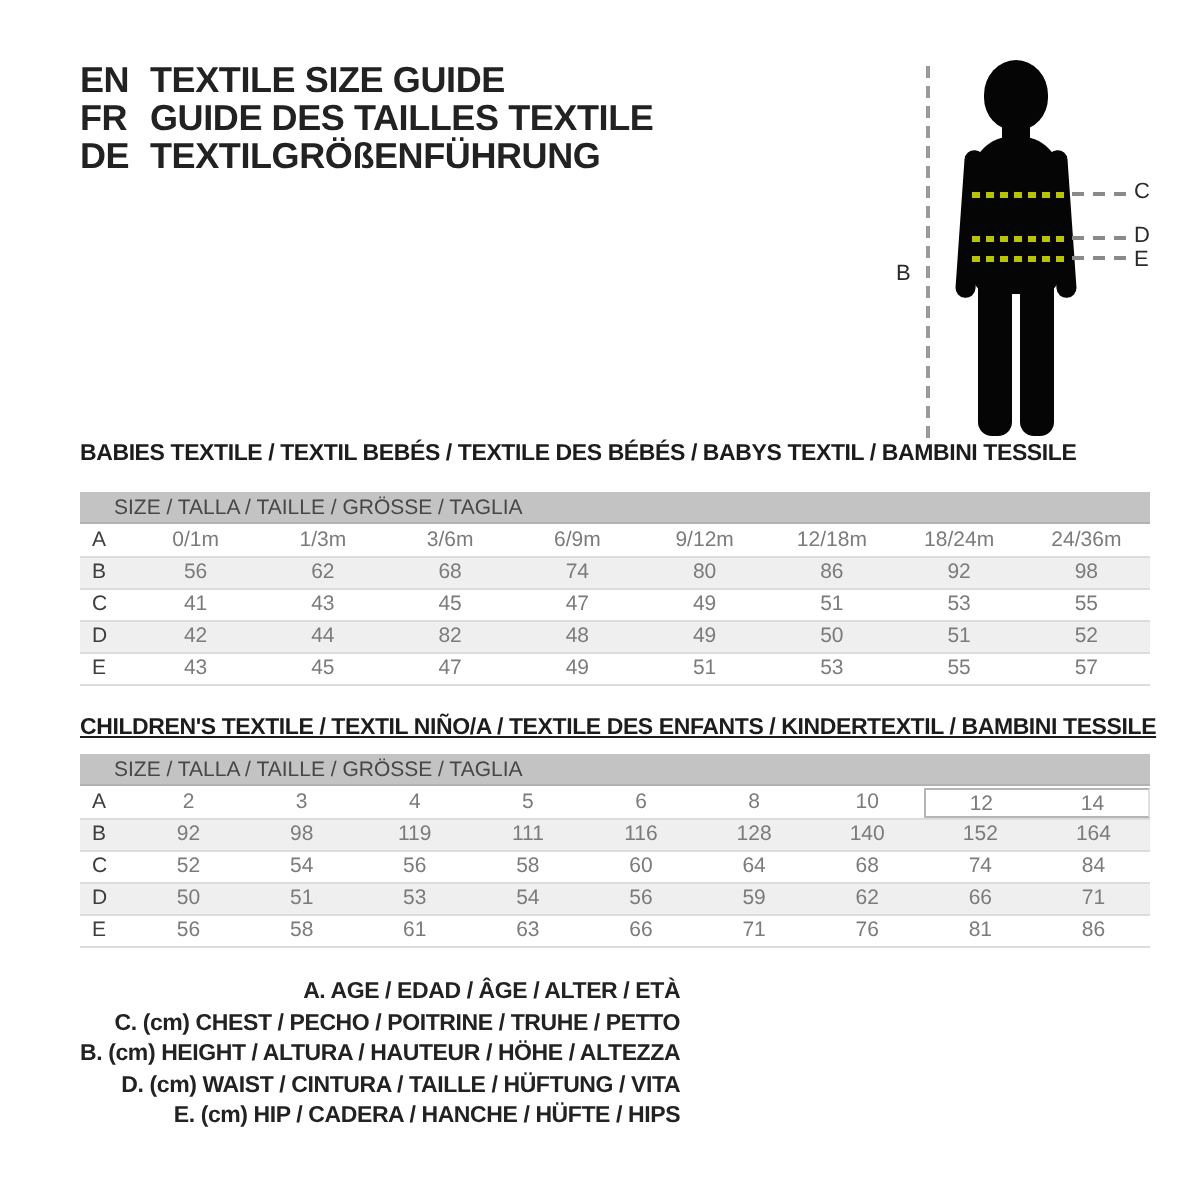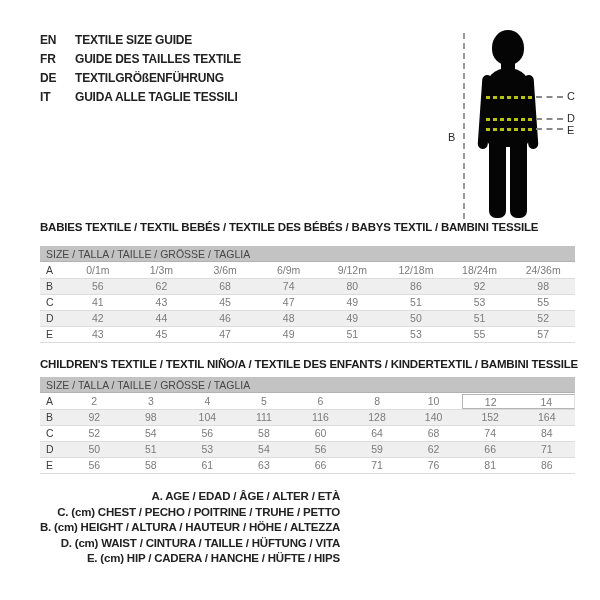--- a/index.html
+++ b/index.html
@@ -2,21 +2,21 @@
 <html><head>
 <meta charset="utf-8">
 <style>
   html,body{margin:0;padding:0;background:#fff;}
   #canvas{
     position:relative;width:600px;height:600px;background:#ffffff;
     font-family:"Liberation Sans",sans-serif;overflow:hidden;color:#1f1f1f;
   }
   
   #languages{position:absolute;left:40px;top:31px;}
-  .lang-row{display:flex;height:19px;line-height:19px;font-size:12px;font-weight:bold;letter-spacing:-0.2px;}
+  .lang-row{display:flex;height:19px;line-height:19px;font-size:18px;font-weight:bold;letter-spacing:-0.2px;}
   .lang-code{width:35px;color:#222;}
   .lang-title{color:#222;}
   
   #figure{position:absolute;left:425px;top:12px;width:175px;height:215px;}
   .sil{position:absolute;background:#050505;}
   .sil-head{left:67px;top:18px;width:32px;height:35px;border-radius:50% 50% 46% 46%;}
   .sil-neck{left:76px;top:46px;width:14px;height:12px;}
   .sil-torso{left:60px;top:56px;width:46px;height:62px;border-radius:22px 22px 8px 8px;}
   .sil-arm-l{left:55px;top:63px;width:10px;height:74px;border-radius:6px;transform:rotate(4deg);}
   .sil-arm-r{left:101px;top:63px;width:10px;height:74px;border-radius:6px;transform:rotate(-4deg);}
@@ -27,23 +27,23 @@
   .mline{position:absolute;left:61px;width:46px;height:3px;
          background:repeating-linear-gradient(to right,#b8c400 0 4px,rgba(0,0,0,0) 4px 7px);}
   .mline-c{top:84px;} .mline-d{top:106px;} .mline-e{top:116px;}
   .leader{position:absolute;width:27px;height:0;border-top:2px dashed #8a8a8a;left:111px;}
   .leader-c{top:84px;} .leader-d{top:106px;} .leader-e{top:116px;}
   .mlabel{position:absolute;left:142px;font-size:11px;color:#2a2a2a;}
   .mlabel-c{top:78px;} .mlabel-d{top:100px;} .mlabel-e{top:112px;}
   .mlabel-b{position:absolute;left:23px;top:119px;font-size:11px;color:#2a2a2a;}
   
   .section-title{position:absolute;left:40px;font-size:11.5px;font-weight:bold;letter-spacing:-0.2px;color:#1c1c1c;}
-  #babies-title{top:221px;} #children-title{top:358px;}
+  #babies-title{top:221px;} #children-title{top:358px;text-decoration:underline;}
   .tband{position:absolute;left:40px;width:535px;height:16px;line-height:16px;background:#c3c3c3;
-         border-bottom:1px solid #b2b2b2;font-size:10.5px;color:#474747;padding-left:6px;box-sizing:border-box;}
+         border-bottom:1px solid #b2b2b2;font-size:10.5px;color:#474747;padding-left:17px;box-sizing:border-box;}
   #babies-band{top:246px;} #children-band{top:377px;}
   .tbody{position:absolute;left:40px;width:535px;}
   #babies-rows{top:263px;} #children-rows{top:394px;}
   .trow{display:grid;height:15px;line-height:15px;border-bottom:1px solid #dcdcdc;background:#fff;}
   .trow.alt{background:#efefef;}
   .cols-8{grid-template-columns:26px repeat(8,1fr);}
   .cols-9{grid-template-columns:26px repeat(9,1fr);}
   .tcell{font-size:10.5px;overflow:hidden;}
   .tcell.lab{color:#3d3d3d;padding-left:6px;}
   .tcell.val{color:#7b7b7b;text-align:center;}
@@ -65,24 +65,20 @@
         <span class="lang-title">TEXTILE SIZE GUIDE</span>
       </div>
       <div class="lang-row">
         <span class="lang-code">FR</span>
         <span class="lang-title">GUIDE DES TAILLES TEXTILE</span>
       </div>
       <div class="lang-row">
         <span class="lang-code">DE</span>
         <span class="lang-title">TEXTILGRÖßENFÜHRUNG</span>
       </div>
-      <div class="lang-row">
-        <span class="lang-code">IT</span>
-        <span class="lang-title">GUIDA ALLE TAGLIE TESSILI</span>
-      </div>
     </div>
 
   <div id="figure">
     <div class="sil sil-head"></div>
     <div class="sil sil-neck"></div>
     <div class="sil sil-arm-l"></div>
     <div class="sil sil-arm-r"></div>
     <div class="sil sil-torso"></div>
     <div class="sil sil-hips"></div>
     <div class="sil sil-leg-l"></div>
@@ -137,21 +133,21 @@
         <div class="tcell val">47</div>
         <div class="tcell val">49</div>
         <div class="tcell val">51</div>
         <div class="tcell val">53</div>
         <div class="tcell val">55</div>
       </div>
       <div class="trow cols-8 alt">
         <div class="tcell lab">D</div>
         <div class="tcell val">42</div>
         <div class="tcell val">44</div>
-        <div class="tcell val">46</div>
+        <div class="tcell val">82</div>
         <div class="tcell val">48</div>
         <div class="tcell val">49</div>
         <div class="tcell val">50</div>
         <div class="tcell val">51</div>
         <div class="tcell val">52</div>
       </div>
       <div class="trow cols-8">
         <div class="tcell lab">E</div>
         <div class="tcell val">43</div>
         <div class="tcell val">45</div>
@@ -176,21 +172,21 @@
         <div class="tcell val">6</div>
         <div class="tcell val">8</div>
         <div class="tcell val">10</div>
         <div class="tcell val boxed boxed-first">12</div>
         <div class="tcell val boxed boxed-last">14</div>
       </div>
       <div class="trow cols-9 alt">
         <div class="tcell lab">B</div>
         <div class="tcell val">92</div>
         <div class="tcell val">98</div>
-        <div class="tcell val">104</div>
+        <div class="tcell val">119</div>
         <div class="tcell val">111</div>
         <div class="tcell val">116</div>
         <div class="tcell val">128</div>
         <div class="tcell val">140</div>
         <div class="tcell val">152</div>
         <div class="tcell val">164</div>
       </div>
       <div class="trow cols-9">
         <div class="tcell lab">C</div>
         <div class="tcell val">52</div>

